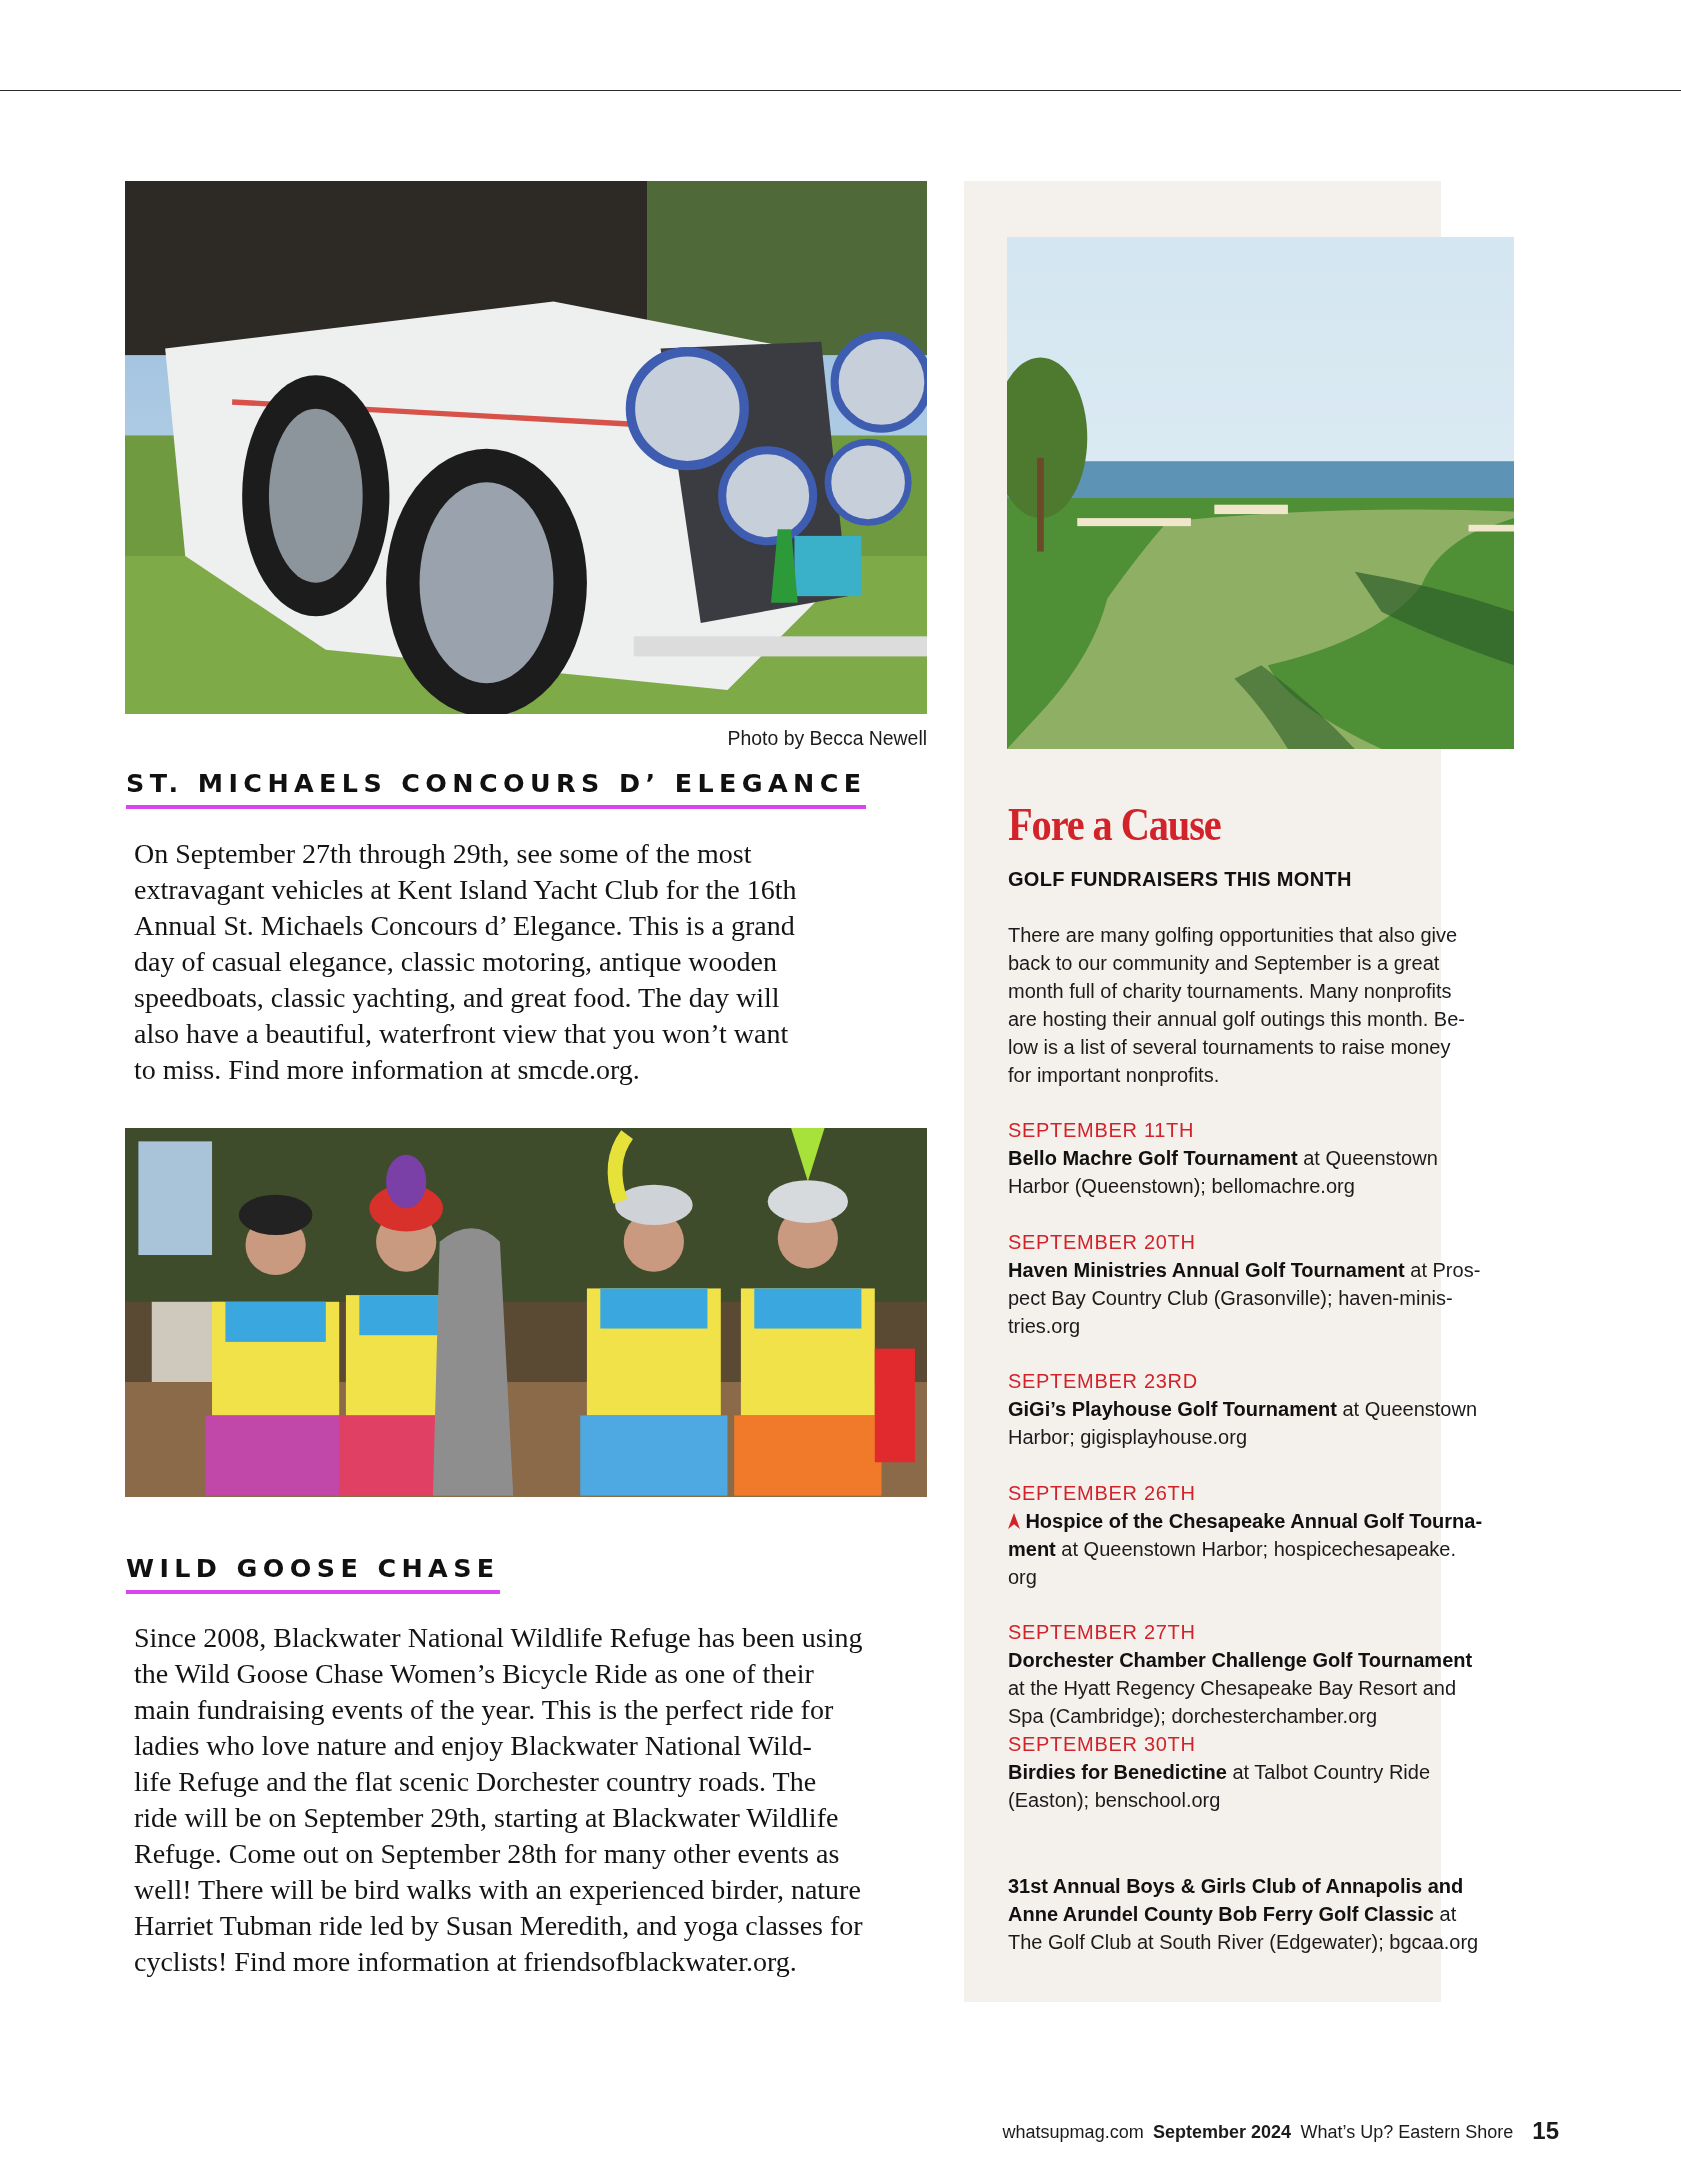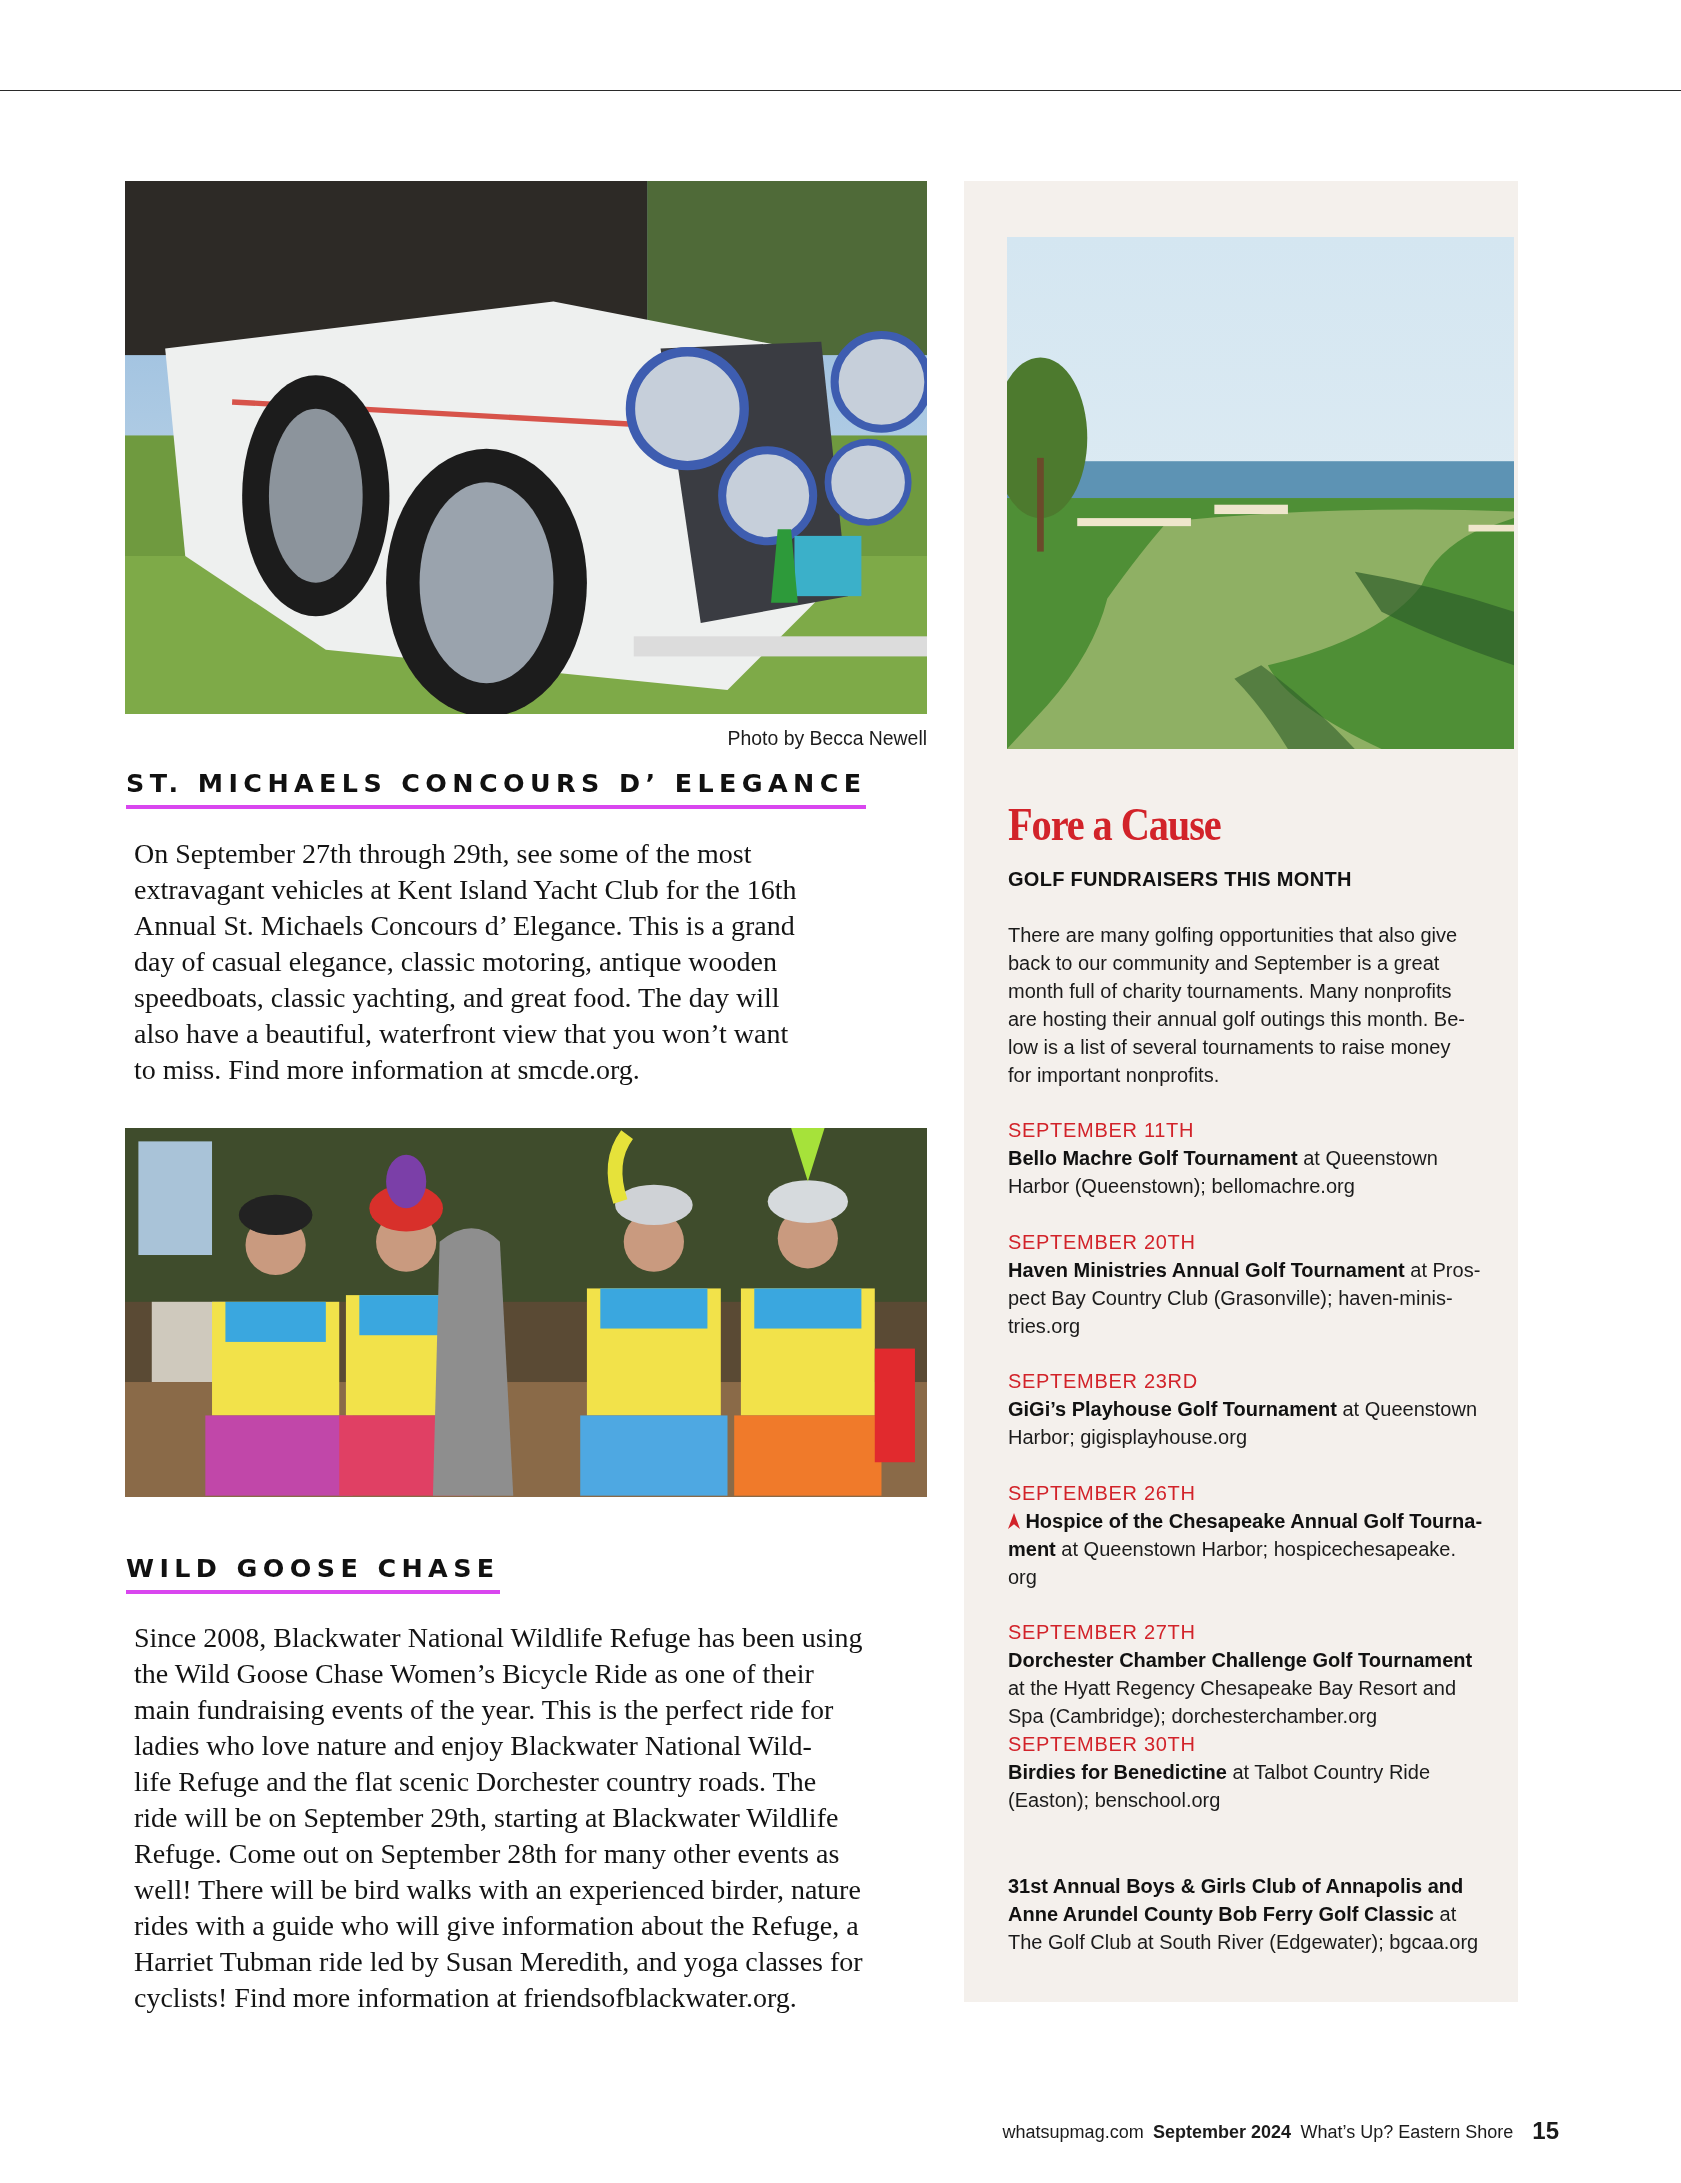--- a/index.html
+++ b/index.html
@@ -33,21 +33,21 @@
     position: absolute; left: 126px; width: 817px;
     font-family: "Liberation Serif", serif; font-size: 28px; line-height: 36px;
     color: #141414; margin: 8px;
   }
   .body-copy .ln { display: block; white-space: nowrap; }
   #concours-text { top: 828px; }
   #goose-text { top: 1612px; }
 
   
   .sidebar {
-    position: absolute; left: 964px; top: 181px; width: 554px; height: 1821px;
+    position: absolute; left: 964px; top: 181px; width: 477px; height: 1821px;
     background: #f4f0ec;
   }
   #golf-photo { left: 43px; top: 56px; width: 507px; height: 512px; }
   .side-title {
     position: absolute; left: 44px; top: 616px;
     font-family: "Liberation Serif", serif; font-weight: bold;
     font-size: 47px; letter-spacing: -1.3px; color: #d2232a; transform: scaleX(0.86); transform-origin: left;
     white-space: nowrap;
   }
   .side-sub {
@@ -177,21 +177,20 @@
 <div class="section-head" id="head-goose">WILD GOOSE CHASE</div>
 <div class="body-copy" id="goose-text">
   <span class="ln">Since 2008, Blackwater National Wildlife Refuge has been using</span>
   <span class="ln">the Wild Goose Chase Women’s Bicycle Ride as one of their</span>
   <span class="ln">main fundraising events of the year. This is the perfect ride for</span>
   <span class="ln">ladies who love nature and enjoy Blackwater National Wild-</span>
   <span class="ln">life Refuge and the flat scenic Dorchester country roads. The</span>
   <span class="ln">ride will be on September 29th, starting at Blackwater Wildlife</span>
   <span class="ln">Refuge. Come out on September 28th for many other events as</span>
   <span class="ln">well! There will be bird walks with an experienced birder, nature</span>
-  <span class="ln">rides with a guide who will give information about the Refuge, a</span>
   <span class="ln">Harriet Tubman ride led by Susan Meredith, and yoga classes for</span>
   <span class="ln">cyclists! Find more information at friendsofblackwater.org.</span>
 </div>
 
 <div class="sidebar">
   <div class="photo" id="golf-photo" title="Golf course fairway overlooking the bay">
     <svg viewBox="0 0 758 765" preserveAspectRatio="none">
       <defs>
         <linearGradient id="sky2" x1="0" y1="0" x2="0" y2="1">
           <stop offset="0" stop-color="#d4e6f1"></stop>

